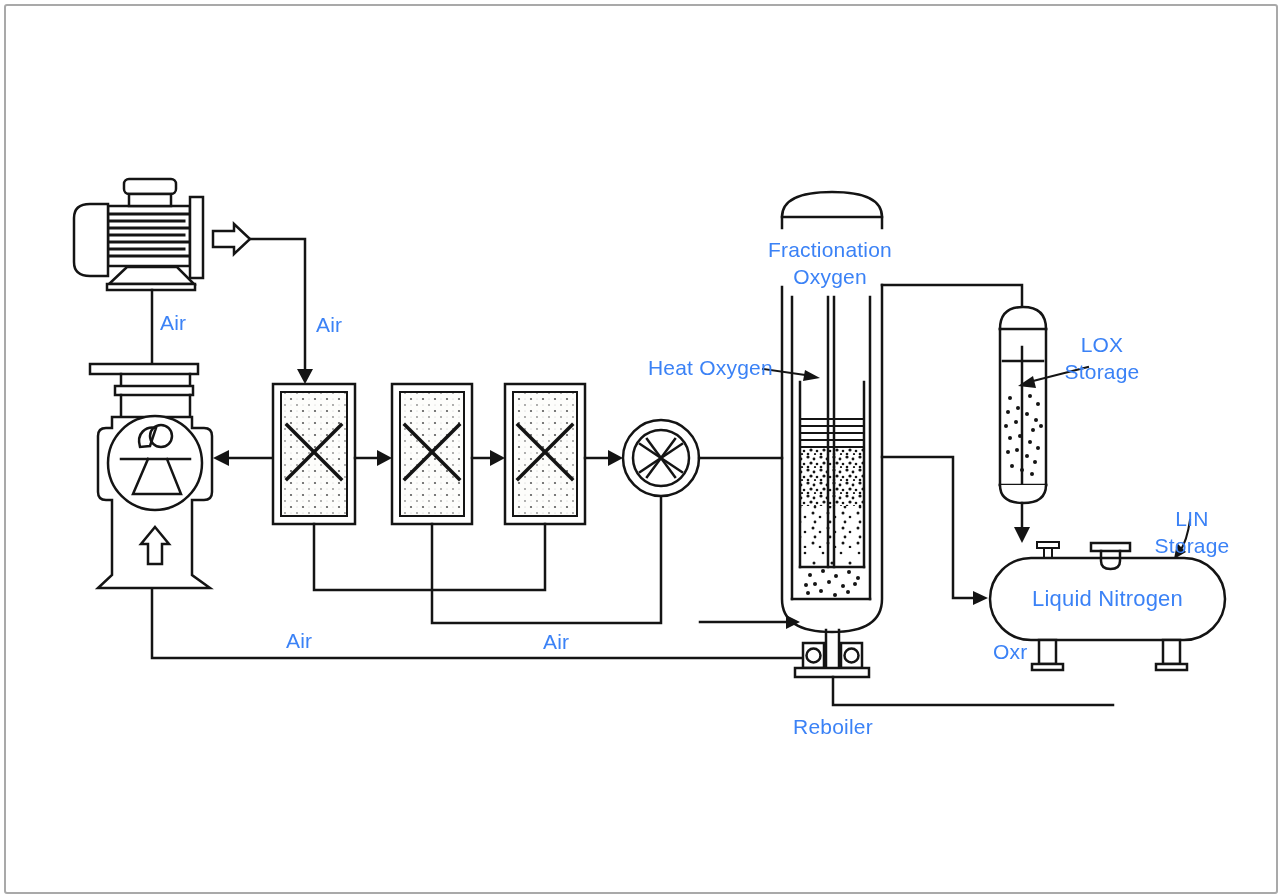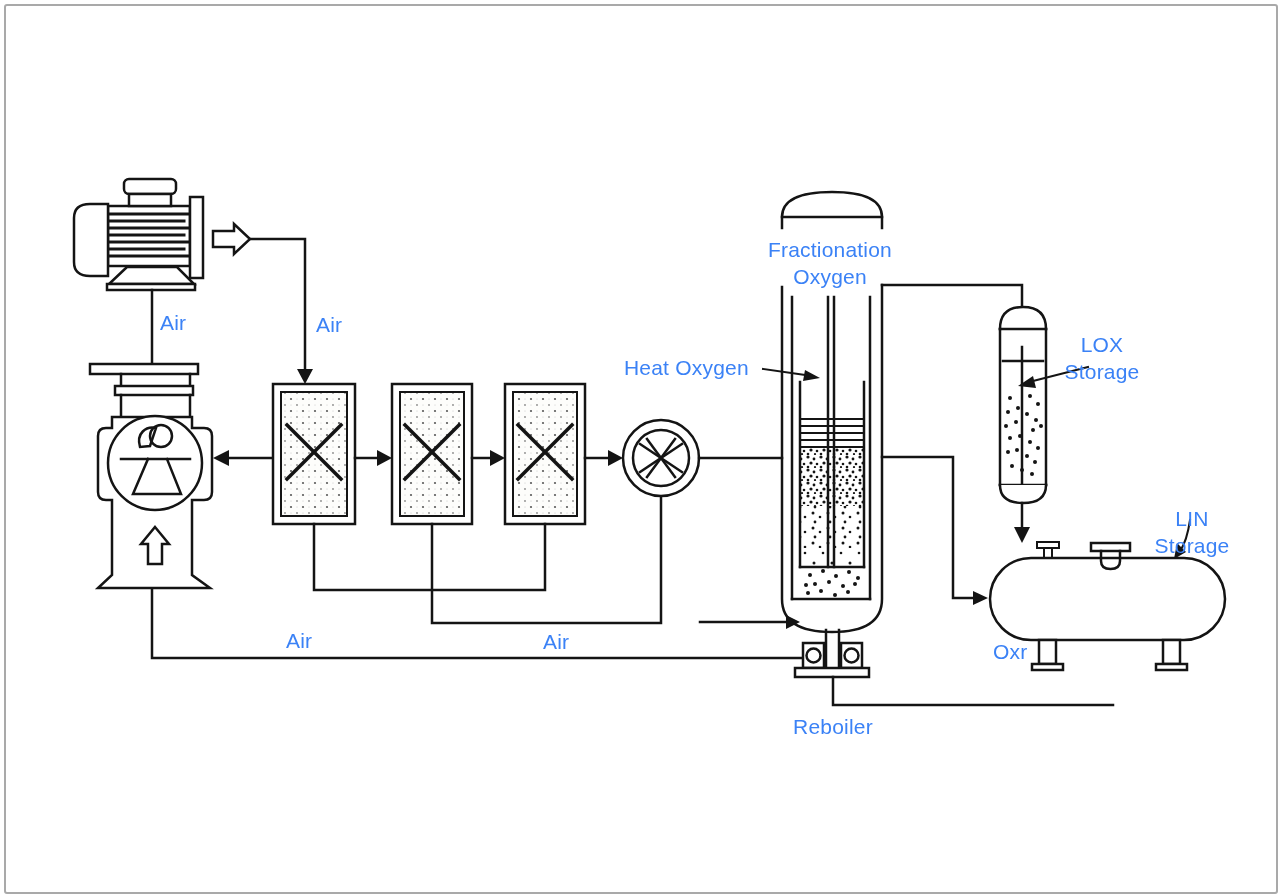--- a/index.html
+++ b/index.html
@@ -282,32 +282,33 @@
 </svg>
 
 <div class="lbl" style="left:160px;top:311px;">Air</div>
 <div class="lbl" style="left:316px;top:313px;">Air</div>
 
 <div class="lbl center two-line" style="left:747px;top:236px;width:166px;">
   <div>Fractionation</div>
   <div>Oxygen</div>
 </div>
 
-<div class="lbl" style="left:624px;top:356px;">Heat Oxygen</div>
+<div class="lbl" style="left:648px;top:356px;">Heat Oxygen</div>
 
 <div class="lbl center two-line" style="left:1052px;top:331px;width:100px;">
   <div>LOX</div>
   <div>Storage</div>
 </div>
 
 <div class="lbl center two-line" style="left:1142px;top:469px;width:100px;margin-top:36px;">
   <div>LIN</div>
   <div>Storage</div>
 </div>
 
+<div class="lbl center" style="left:991px;top:587px;width:233px;font-size:22px;">Liquid Nitrogen</div>
 
 <div class="lbl" style="left:993px;top:640px;">Oxr</div>
 
 <div class="lbl center" style="left:763px;top:715px;width:140px;">Reboiler</div>
 
 <div class="lbl" style="left:286px;top:629px;">Air</div>
 <div class="lbl" style="left:543px;top:630px;">Air</div>
 
 <div class="frame"></div>
 </div>

